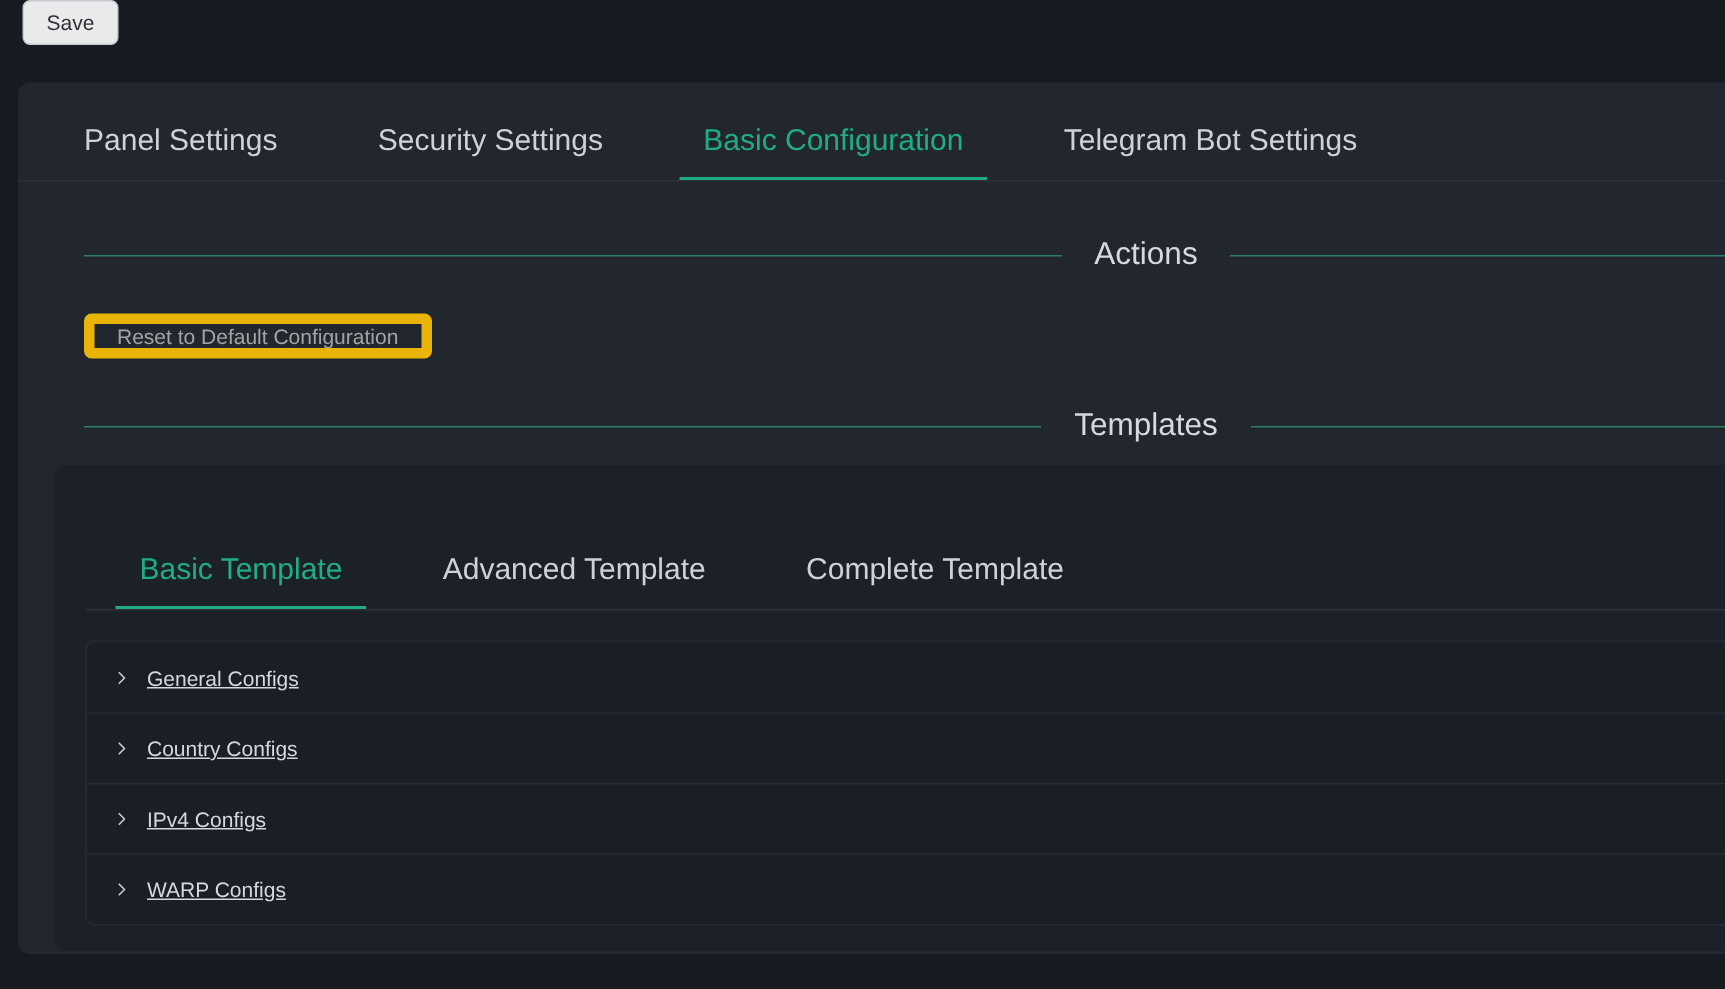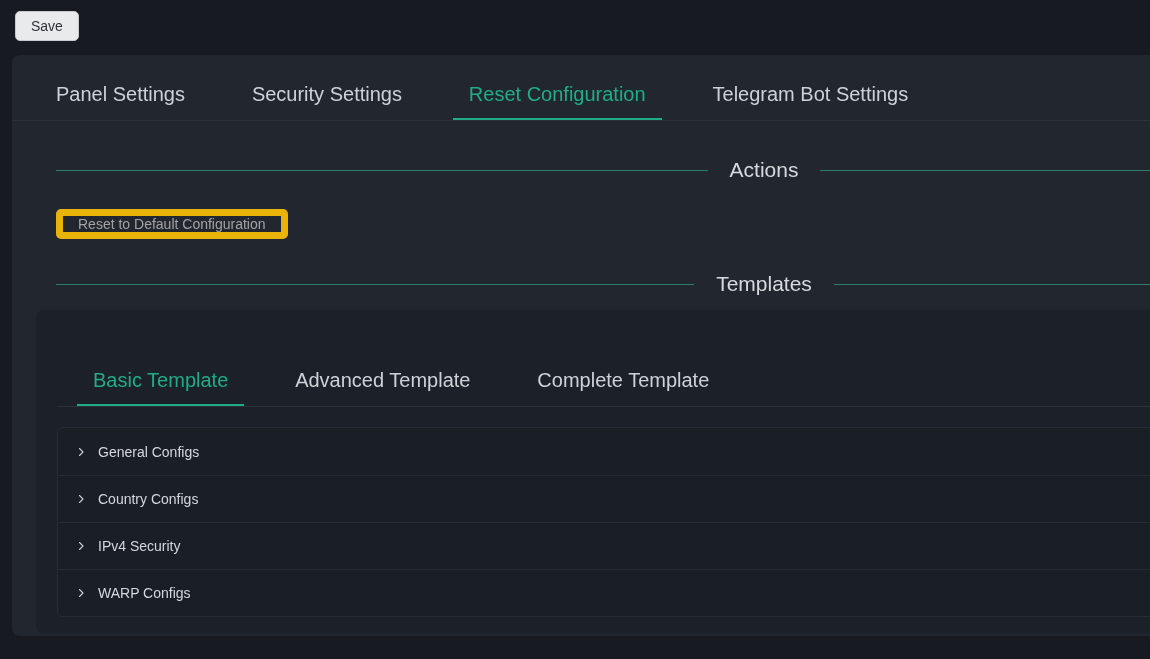--- a/index.html
+++ b/index.html
@@ -5,21 +5,21 @@
   * { box-sizing: border-box; margin: 0; padding: 0; }
   html, body {
     width: 1150px; height: 659px;
     overflow: hidden;
     background: #171a21;
     font-family: "Liberation Sans", sans-serif;
     color: #d8dbe0;
     font-size: 14px;
   }
   
-  .topbar { height: 50px; padding: 11px 0 0 15px; display: flex; gap: 6px; align-items: flex-start; }
+  .topbar { height: 50px; padding: 0 0 0 15px; display: flex; gap: 6px; align-items: flex-start; }
   .btn {
     height: 30px; padding: 0 15px; border-radius: 5px;
     font-size: 14px; font-family: "Liberation Sans", sans-serif;
     cursor: pointer; display: inline-flex; align-items: center;
   }
   .btn-save { background: #e9eaec; color: #2f3237; border: 1px solid #c9cacd; }
   .btn-restart { background: transparent; color: #d93f3f; border: 1px solid #d93f3f; }
   
   .card {
     margin: 5px 0 0 12px;
@@ -74,35 +74,35 @@
     background: #1a1f26;
   }
   .acc-row {
     height: 47px;
     display: flex; align-items: center;
     padding-left: 17px;
     cursor: pointer;
   }
   .acc-row + .acc-row { border-top: 1px solid #272c34; }
   .acc-chevron { display: inline-flex; width: 12px; height: 12px; margin-right: 11px; }
-  .acc-label { color: #d4d7db; font-size: 14px; }
+  .acc-label { color: #d4d7db; font-size: 14px; text-decoration: underline; }
 </style>
 </head>
 <body>
 
 <div class="topbar">
   <button class="btn btn-save">Save</button>
 </div>
 
 <div class="card">
 
   <div class="tabs-nav tabs-outer">
     <span class="tab">Panel Settings</span>
     <span class="tab">Security Settings</span>
-    <span class="tab active">Reset Configuration</span>
+    <span class="tab active">Basic Configuration</span>
     <span class="tab">Telegram Bot Settings</span>
   </div>
 
   <div class="divider divider-actions">
     <span class="line"></span>
     <span class="divider-text">Actions</span>
     <span class="line"></span>
   </div>
 
   <button class="btn btn-reset">Reset to Default Configuration</button>
@@ -140,21 +140,21 @@
         </span>
         <span class="acc-label">Country Configs</span>
       </div>
 
       <div class="acc-row">
         <span class="acc-chevron">
           <svg width="12" height="12" viewBox="0 0 24 24">
               <path d="M9 5l7 7-7 7" stroke="#c9ccd1" stroke-width="2.2" fill="none" stroke-linecap="round" stroke-linejoin="round"></path>
             </svg>
         </span>
-        <span class="acc-label">IPv4 Security</span>
+        <span class="acc-label">IPv4 Configs</span>
       </div>
 
       <div class="acc-row">
         <span class="acc-chevron">
           <svg width="12" height="12" viewBox="0 0 24 24">
               <path d="M9 5l7 7-7 7" stroke="#c9ccd1" stroke-width="2.2" fill="none" stroke-linecap="round" stroke-linejoin="round"></path>
             </svg>
         </span>
         <span class="acc-label">WARP Configs</span>
       </div>

